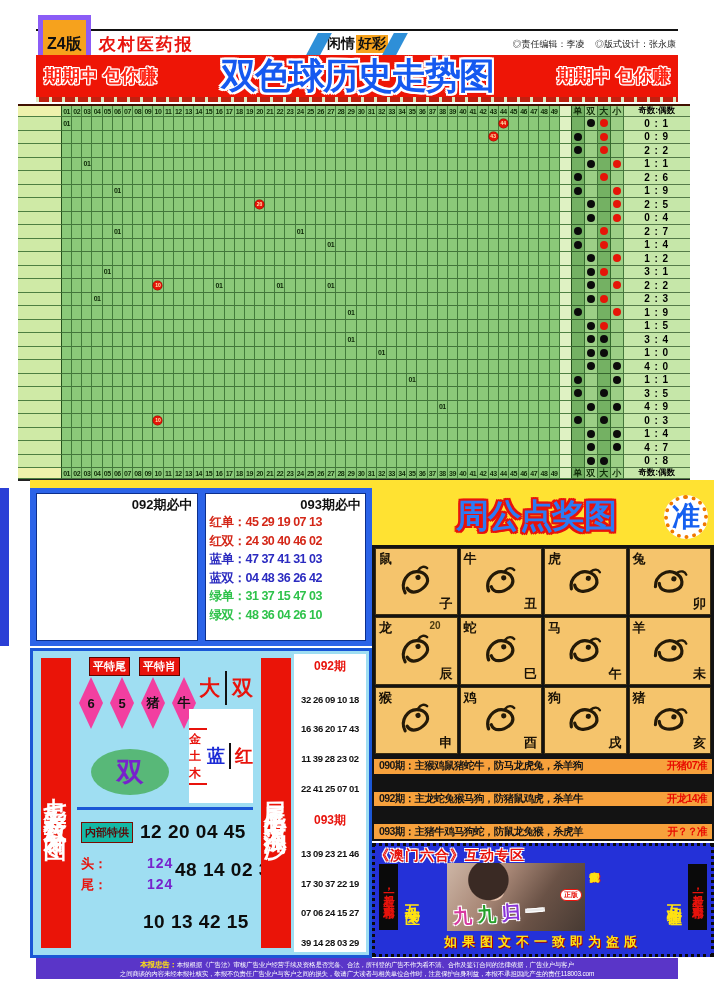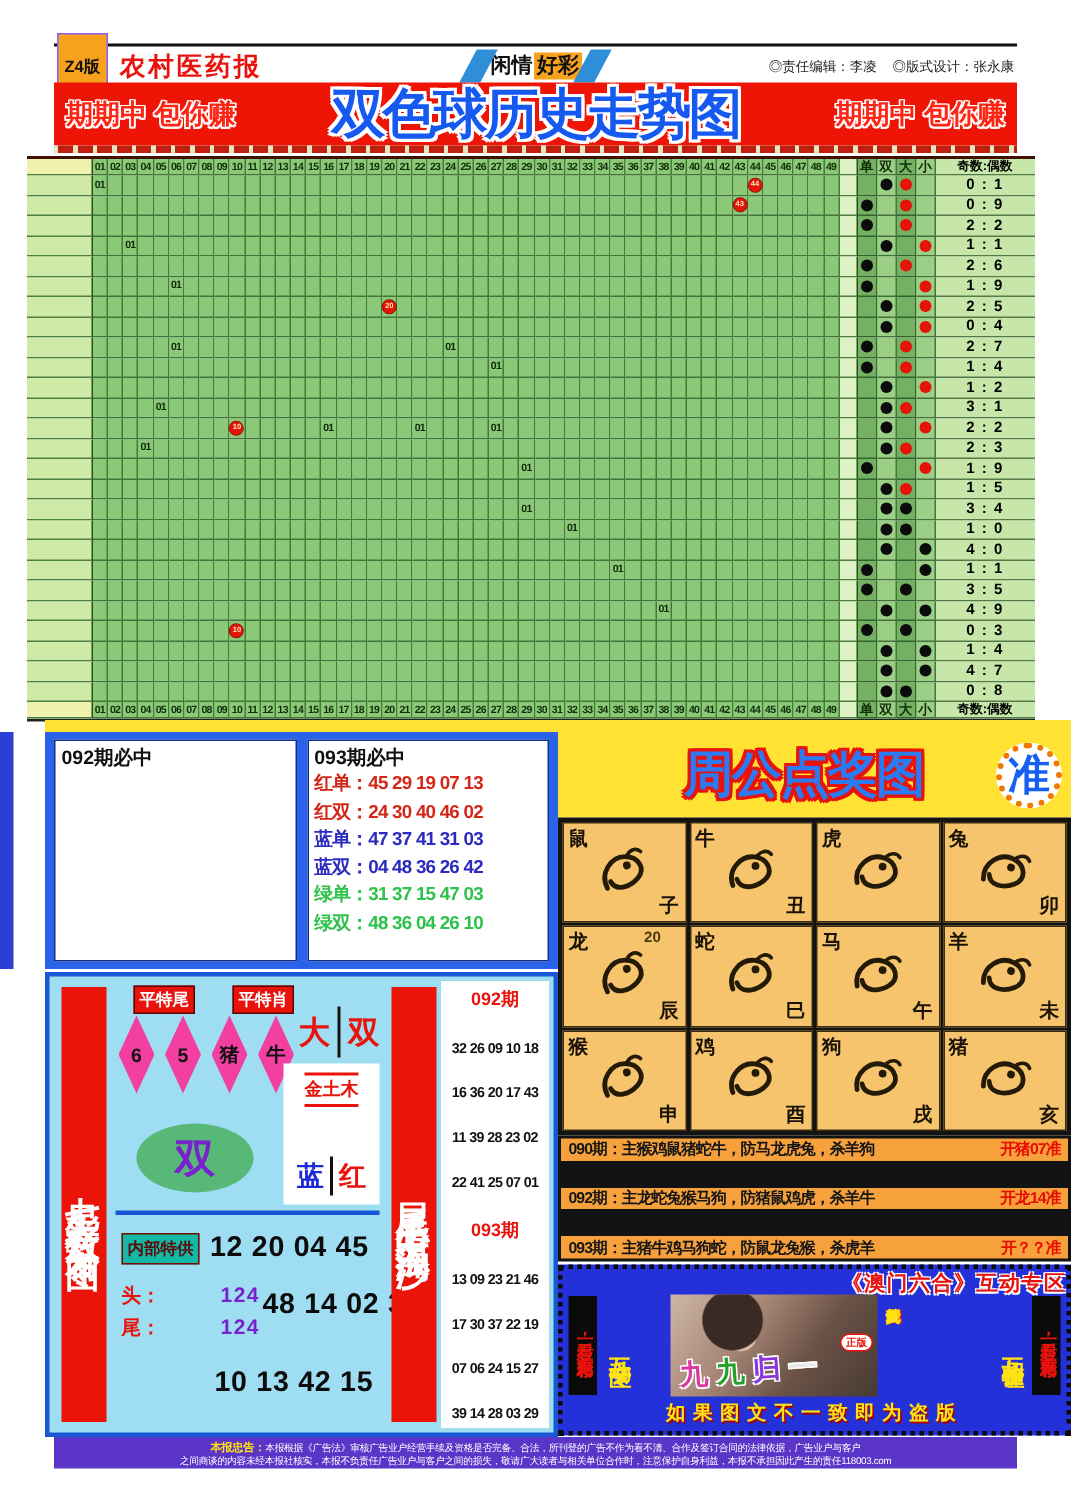--- a/index.html
+++ b/index.html
@@ -1,20 +1,20 @@
 <!DOCTYPE html>
 <html><head>
 <meta charset="utf-8">
 <style>
   html,body{margin:0;padding:0;background:#fff;}
   body{width:714px;height:1008px;position:relative;font-family:"Liberation Sans",sans-serif;overflow:hidden;}
   .abs{position:absolute;}
   
   .masthead{top:29px;left:36px;width:642px;height:26px;border-top:2px solid #111;background:#fff;display:flex;align-items:center;}
-  .edition{background:#f6a21d;color:#111;font-weight:900;font-size:11px;padding:14px 4px;margin-left:2px;border:1px solid #8b5cf6;}
+  .edition{background:#f6a21d;color:#111;font-weight:900;font-size:16px;padding:14px 4px;margin-left:2px;border:5px solid #8b5cf6;}
   .paper-name{color:#e8130c;font-weight:900;font-size:17px;margin-left:8px;font-family:"Liberation Serif",serif;letter-spacing:2px;}
   .mast-tab{position:absolute;left:50%;transform:translateX(-50%);display:flex;align-items:center;height:24px;}
   .slantL,.slantR{width:14px;height:22px;background:#2e8fd8;transform:skewX(-28deg);}
   .tab-t1{font-weight:900;font-size:14px;color:#111;padding:0 1px;}
   .tab-t2{font-weight:900;font-size:14px;color:#111;background:#f6a21d;padding:0 2px;}
   .credits{margin-left:auto;font-size:9px;color:#222;white-space:nowrap;padding-right:2px;}
   .credits span{margin-left:8px;}
   
   .banner{top:55px;left:36px;width:642px;height:42px;background:#ee1506;display:flex;align-items:center;justify-content:space-between;padding:0 8px;box-sizing:border-box;}
   .slogan{color:#ff2414;font-weight:900;font-size:18px;white-space:nowrap;
@@ -41,21 +41,21 @@
   .ball{width:9px;height:9px;border-radius:50%;background:#e51408;color:#ffe9b0;font-size:5px;font-weight:700;line-height:9px;text-align:center;box-shadow:0 0 0 0.5px #8c0c00;}
   .dot{width:8px;height:8px;border-radius:50%;}
   .dot.blk{background:#0b0b0b;}
   .dot.red{background:#e51408;}
   
   .ystrip{top:480px;left:30px;width:684px;height:8px;background:#ffe232;}
   .blue-edge{top:488px;left:0;width:9px;height:158px;background:#2b3fd6;}
   
   .picks{top:488px;left:30px;width:342px;height:158px;background:#2b63e8;display:flex;gap:7px;padding:5px 6px;box-sizing:border-box;}
   .pick-panel{flex:1;background:#fff;border:1px solid #0c2f8c;padding:2px 4px;box-sizing:border-box;}
-  .pick-title{font-size:13px;font-weight:900;color:#111;line-height:17px;}
+  .pick-title{font-size:13px;font-weight:900;color:#111;line-height:17px;text-align:right;}
   .pick-line{font-size:12.5px;font-weight:900;line-height:18.5px;white-space:nowrap;letter-spacing:-0.5px;}
   .pk-red{color:#d42718;}
   .pk-blue{color:#2b2bc0;}
   .pk-green{color:#2ec24a;}
   
   .zg-header{top:488px;left:372px;width:342px;height:57px;background:#ffe232;display:flex;align-items:center;justify-content:space-between;padding:0 6px;box-sizing:border-box;}
   .zg-title{font-size:33px;font-weight:900;color:#2b7bf5;letter-spacing:-1px;white-space:nowrap;
     text-shadow:-2px 0 #e8130c,2px 0 #e8130c,0 -2px #e8130c,0 2px #e8130c,-2px -2px #e8130c,2px 2px #e8130c,-2px 2px #e8130c,2px -2px #e8130c;}
   .zg-badge{width:44px;height:44px;border-radius:50%;background:#fff;border:4px dotted #f07800;color:#1560f0;font-size:28px;font-weight:900;display:flex;align-items:center;justify-content:center;box-sizing:border-box;}
   .zodiac{top:545px;left:372px;width:342px;height:212px;background:#131313;box-sizing:border-box;padding:3px;display:grid;grid-template-columns:repeat(4,1fr);grid-template-rows:repeat(3,1fr);gap:2px;}
@@ -70,45 +70,45 @@
   .pred-res{margin-left:auto;color:#e80c00;}
   
   .qxc{top:648px;left:30px;width:342px;height:310px;background:#9fdef2;border:3px solid #1a57d6;box-sizing:border-box;}
   .vstrip{position:absolute;background:#ea1408;color:#fff;font-weight:900;writing-mode:vertical-rl;text-orientation:upright;display:flex;align-items:center;justify-content:center;}
   .qxc-lstrip{left:8px;top:7px;bottom:7px;width:30px;font-size:23px;letter-spacing:6px;}
   .qxc-rstrip{right:78px;top:7px;bottom:7px;width:30px;font-size:23px;letter-spacing:5px;}
   .qxc-numcol{position:absolute;right:3px;top:3px;bottom:3px;width:72px;background:#fff;display:flex;flex-direction:column;justify-content:space-between;padding:4px 1px;box-sizing:border-box;}
   .qn-period{color:#e8130c;font-weight:900;font-size:12px;text-align:center;}
   .qn-row{color:#111;font-weight:900;font-size:9.5px;text-align:center;letter-spacing:-0.4px;white-space:nowrap;}
   .qxc-mid{position:absolute;left:44px;top:6px;width:180px;height:292px;}
-  .qxc-badges{position:absolute;top:0;left:12px;display:flex;gap:25px;}
+  .qxc-badges{position:absolute;top:0;left:12px;display:flex;gap:9px;}
   .q-badge{background:#e8130c;color:#fff;font-size:11px;font-weight:900;padding:1px 3px;border:1px solid #5a0500;}
   .diamonds{position:absolute;top:20px;left:2px;display:flex;gap:7px;}
   .diamond{width:24px;height:52px;background:#f23fa0;clip-path:polygon(50% 0,100% 50%,50% 100%,0 50%);display:flex;align-items:center;justify-content:center;font-size:13px;font-weight:900;color:#111;}
   .dashuang{position:absolute;top:14px;left:118px;width:62px;display:flex;align-items:center;justify-content:center;color:#e8130c;font-size:21px;font-weight:900;}
   .ds-div{width:2px;height:34px;background:#111;margin:0 5px;}
-  .whitebox{position:absolute;top:52px;left:112px;width:64px;height:94px;background:#fff;display:flex;flex-direction:column;justify-content:space-between;align-items:center;padding:6px 0;box-sizing:border-box;}
+  .whitebox{position:absolute;top:52px;left:112px;width:64px;height:94px;background:#fff;display:flex;flex-direction:row;justify-content:space-between;align-items:center;padding:6px 0;box-sizing:border-box;}
   .jtm{color:#e8130c;font-size:12px;font-weight:900;border-top:2px solid #e8130c;border-bottom:2px solid #e8130c;padding:1px 0;}
   .lanhong{display:flex;align-items:center;font-size:18px;font-weight:900;}
   .lh-b{color:#1c2bd6;}
   .lh-r{color:#e8130c;}
   .lh-div{width:2px;height:26px;background:#111;margin:0 4px;}
   .ellipse{position:absolute;top:92px;left:14px;width:78px;height:46px;background:#58b878;border-radius:50%;display:flex;align-items:center;justify-content:center;color:#7722cc;font-size:27px;font-weight:900;}
   .qxc-line{position:absolute;top:150px;left:0;width:176px;height:3px;background:#1a57d6;}
   .neibu-row{position:absolute;top:164px;left:4px;display:flex;align-items:center;gap:7px;}
   .neibu{background:#14b8a6;color:#5a0a0a;font-size:11px;font-weight:900;padding:2px 3px;border:1px solid #7a0a00;}
   .bignum{color:#0c0c0c;font-size:19px;font-weight:900;letter-spacing:0.5px;white-space:nowrap;}
   .ht-block{position:absolute;top:196px;left:4px;font-size:13px;font-weight:900;line-height:20px;}
   .ht-lab{color:#e8130c;}
   .ht-val{color:#7722cc;font-size:14px;letter-spacing:1px;margin-left:40px;}
   .num2{position:absolute;top:202px;left:66px;margin-left:32px;}
   .num3{position:absolute;top:254px;left:66px;}
   
   .macau{top:843px;left:372px;width:342px;height:114px;background:#2431d8;border:3px dotted #0a0a0a;box-sizing:border-box;}
-  .mc-title{position:absolute;top:1px;left:0;width:100%;text-align:right;font-size:14px;font-weight:900;color:#e8130c;letter-spacing:1px;
+  .mc-title{position:absolute;top:1px;left:0;width:100%;text-align:left;font-size:14px;font-weight:900;color:#e8130c;letter-spacing:1px;
     text-shadow:-1px -1px 0 #fff,1px -1px 0 #fff,-1px 1px 0 #fff,1px 1px 0 #fff;}
   .mc-black{position:absolute;top:18px;bottom:24px;width:19px;background:#0a0a0a;color:#e8130c;font-size:11.5px;font-weight:900;writing-mode:vertical-rl;text-orientation:upright;display:flex;align-items:center;justify-content:center;}
   .mc-bl{left:4px;} .mc-br{right:4px;}
   .mc-yellow{position:absolute;top:20px;bottom:26px;width:22px;color:#ffe212;font-size:15px;font-weight:900;writing-mode:vertical-rl;text-orientation:upright;display:flex;align-items:center;justify-content:center;letter-spacing:2px;}
   .mc-yl{left:26px;} .mc-yr{right:26px;}
   .mc-photo{position:absolute;top:17px;left:72px;width:138px;height:68px;background:
     radial-gradient(circle at 30% 25%,#3a2a24 0 18%,transparent 19%),
     radial-gradient(circle at 34% 40%,#e8c4ae 0 10%,transparent 11%),
     linear-gradient(125deg,#cdb6a6 0%,#a98877 35%,#6a5246 65%,#473a33 100%);}
   .mc-caption{position:absolute;left:6px;bottom:4px;font-size:19px;font-weight:900;white-space:nowrap;transform:rotate(-4deg);

